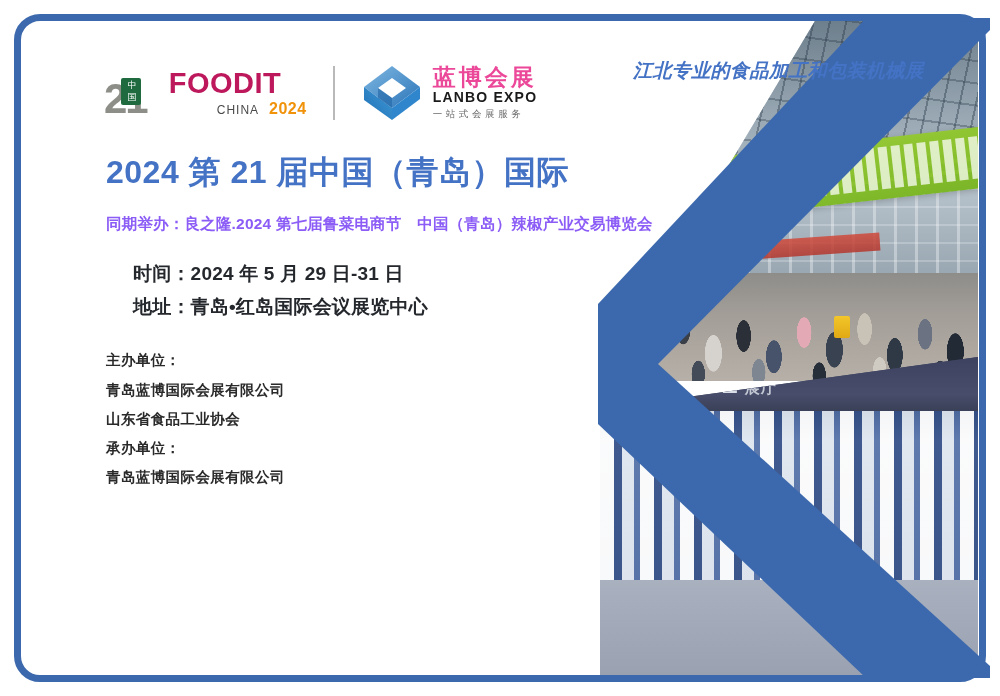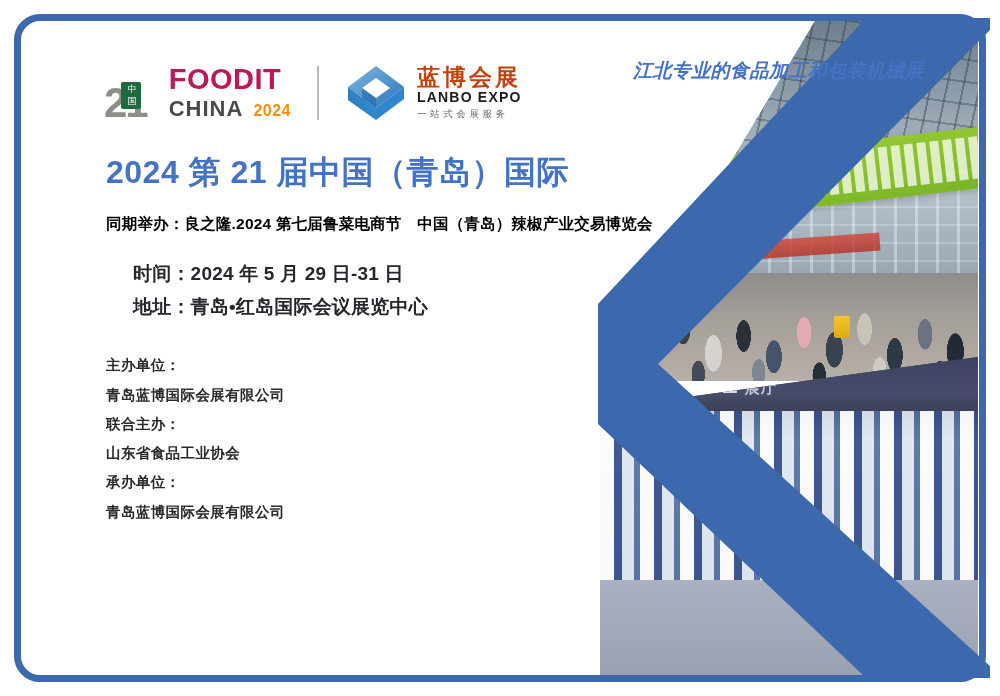--- a/index.html
+++ b/index.html
@@ -114,42 +114,42 @@
   .foodit .num21{position:relative;font-size:42px;font-weight:700;color:#8e8e88;line-height:.9;letter-spacing:-2px;
       font-family:"Liberation Sans",sans-serif;}
   .foodit .seal{position:absolute;left:17px;top:-2px;width:20px;height:26px;
       background:#1f6b3f;border-radius:2px;color:#fff;font-size:9px;line-height:12px;text-align:center;
       padding-top:1px;font-family:"Liberation Sans",sans-serif;}
   .foodit .seal b{display:block;font-weight:400;}
   .foodit .words{margin-left:22px;}
   .foodit .w-top{font-size:29px;font-weight:700;color:#be185d;letter-spacing:.5px;line-height:1;
       font-family:"Liberation Sans",sans-serif;}
   .foodit .w-bot{display:flex;align-items:baseline;margin-top:2px;}
-  .foodit .w-china{font-size:22px;font-weight:700;color:#4a4a4a;letter-spacing:1px;font-family:"Liberation Sans",sans-serif;}
+  .foodit .w-china{font-size:12px;font-weight:400;color:#4a4a4a;letter-spacing:1px;font-family:"Liberation Sans",sans-serif;margin-left:48px;}
   .foodit .w-year{font-size:16px;font-weight:700;color:#f0920a;margin-left:10px;letter-spacing:.5px;font-family:Liberation Sans, sans-serif;}
 
   .divider{width:2px;height:54px;background:#b9b9b9;margin:0 26px;}
 
   .lanbo{display:flex;align-items:center;}
   .lanbo .mark{width:62px;height:58px;margin-right:10px;}
-  .lanbo .ltext .lcn{font-size:23px;font-weight:700;color:#c2410c;letter-spacing:3px;line-height:1.05;}
+  .lanbo .ltext .lcn{font-size:23px;font-weight:700;color:#ec4899;letter-spacing:3px;line-height:1.05;}
   .lanbo .ltext .len{font-size:14px;font-weight:700;color:#1a1a1a;letter-spacing:1.2px;line-height:1.25;font-family:"Liberation Sans",sans-serif;}
   .lanbo .ltext .lsub{font-size:9.5px;color:#6d6d6d;letter-spacing:3.6px;line-height:1.5;}
 
   
   .tagline{position:absolute;left:633px;top:58px;z-index:30;
       font-size:19px;font-weight:700;font-style:italic;color:#4472c4;letter-spacing:.4px;white-space:nowrap;}
 
   
   .copy{position:absolute;left:106px;top:152px;z-index:30;width:600px;}
   .title{font-size:32px;font-weight:700;color:#4472c4;line-height:1.30;letter-spacing:.5px;}
-  .subtitle{margin-top:20px;font-size:15.5px;font-weight:700;color:#000000;letter-spacing:.2px;white-space:nowrap;}
+  .subtitle{margin-top:20px;font-size:15.5px;font-weight:700;color:#8b5cf6;letter-spacing:.2px;white-space:nowrap;}
   .meta{margin-top:22px;}
   .meta .row{font-size:19px;font-weight:700;color:#24272c;line-height:1.78;letter-spacing:.2px;padding-left:27px;}
-  .orgs{margin-top:28px;font-family:Liberation Mono, monospace;}
+  .orgs{margin-top:22px;font-family:Liberation Serif, serif;}
   .orgs .line{font-size:14.5px;font-weight:700;color:#2a2a2a;line-height:2.02;letter-spacing:.4px;}
 </style>
 </head>
 <body>
 
 <div class="poster">
 
   <div class="photo-wrap">
 
     <div class="photo photo-top">
@@ -252,21 +252,20 @@
         <span>时间：</span><span>2024 年 5 月 29 日-31 日</span>
       </div>
       <div class="row">
         <span>地址：</span><span>青岛•红岛国际会议展览中心</span>
       </div>
     </div>
 
     <div class="orgs">
       <div class="line">主办单位：</div>
       <div class="line">青岛蓝博国际会展有限公司</div>
-      <div class="line">联合主办：</div>
       <div class="line">山东省食品工业协会</div>
       <div class="line">承办单位：</div>
       <div class="line">青岛蓝博国际会展有限公司</div>
     </div>
   </div>
 
   <div class="frame"></div>
 
 </div>
 

